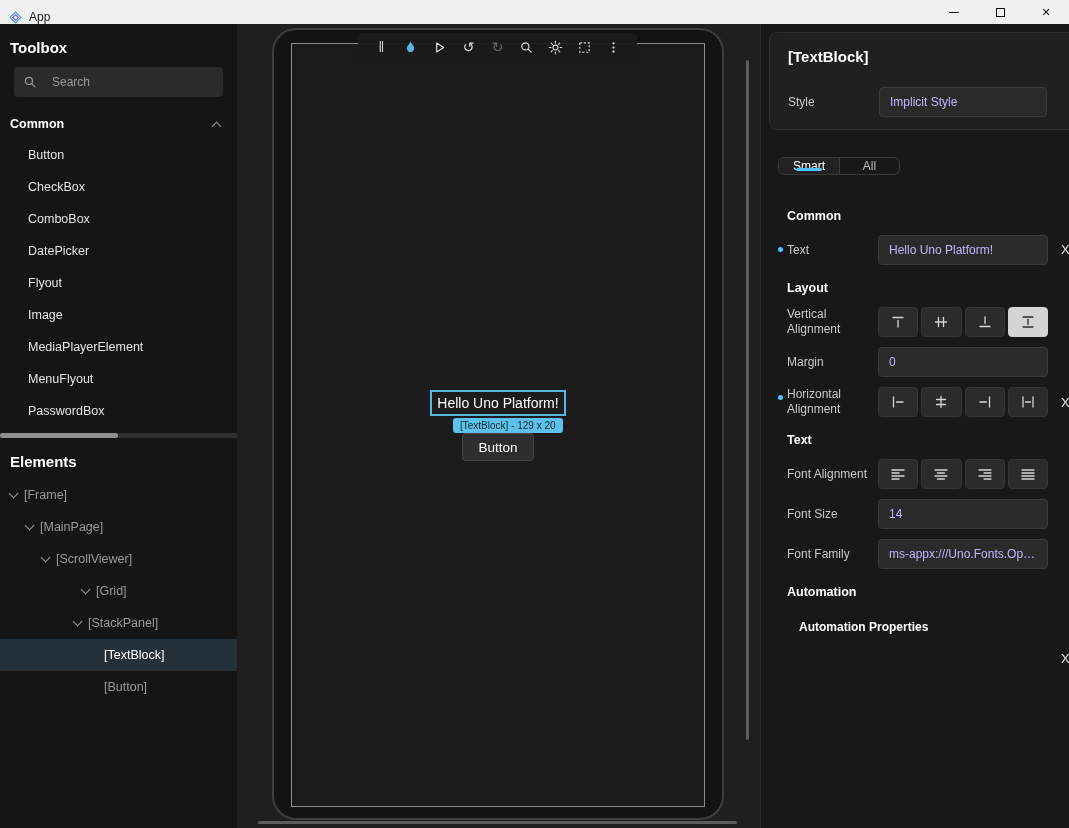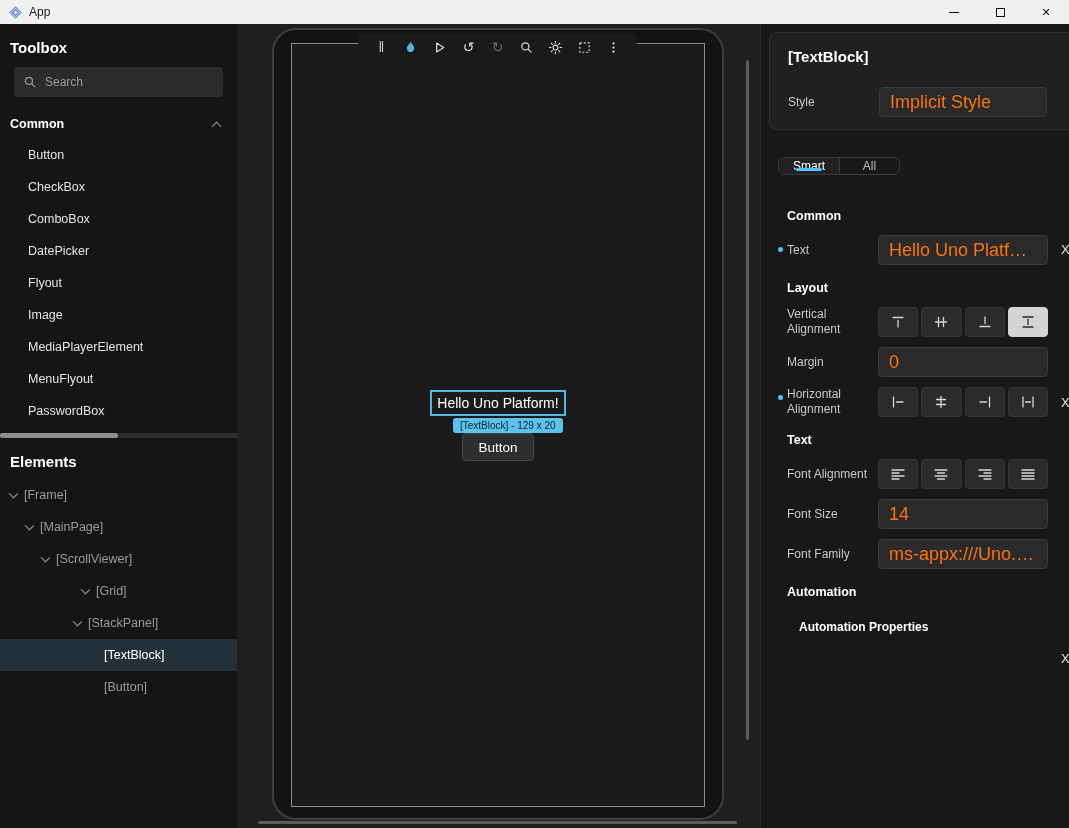--- a/index.html
+++ b/index.html
@@ -2,34 +2,34 @@
 <html><head>
 <meta charset="utf-8">
 <style>
   *{margin:0;padding:0;box-sizing:border-box}
   html,body{width:1069px;height:828px;overflow:hidden;background:#1f1f1f;
     font-family:"Liberation Sans",sans-serif}
   .app{position:relative;width:1069px;height:828px;overflow:hidden;background:#1f1f1f;color:#ddd}
 
   
   .titlebar{position:absolute;left:0;top:0;right:0;height:24px;background:#f0f0f0;
-    display:flex;align-items:center;color:#1a1a1a;z-index:50}
+    display:flex;align-items:flex-end;color:#1a1a1a;z-index:50}
   .titlebar .logo{margin-left:9px;display:flex;align-items:center}
   .titlebar .appname{margin-left:7px;font-size:12px}
   .wincontrols{position:absolute;right:0;top:0;height:24px;display:flex}
   .winbtn{width:46px;height:24px;display:flex;align-items:center;justify-content:center;
     font-size:11px;color:#111;cursor:default}
   .minline{width:10px;height:0;border-top:1px solid #111;display:block}
   .maxbox{width:9px;height:9px;border:1px solid #111;display:block}
 
   
   .sidebar{position:absolute;left:0;top:24px;width:237px;bottom:0;background:#151515}
   .panel-title{padding:15px 10px 9px 10px;font-size:15px;font-weight:700;color:#fff}
   .searchbox{margin:2px 14px 12px 14px;height:30px;background:#2b2b2b;border-radius:4px;
-    display:flex;align-items:center;padding:0 9px;gap:8px}
+    display:flex;align-items:center;padding:0 9px;gap:15px}
   .searchbox input{flex:1;background:transparent;border:none;outline:none;color:#cfcfcf;
     font-size:12px;font-family:"Liberation Sans",sans-serif}
   .searchbox input::placeholder{color:#9a9a9a}
   .secheader{height:30px;display:flex;align-items:center;justify-content:space-between;
     padding:0 17px 0 10px;font-size:12.5px;font-weight:700;color:#fff;margin-top:4px}
   .chev{display:inline-block;width:7px;height:7px;border-right:1.5px solid #9a9a9a;
     border-bottom:1.5px solid #9a9a9a;transform:rotate(45deg)}
   .chev.up{transform:rotate(-135deg);margin-top:4px}
   .titem{height:32px;line-height:32px;padding-left:28px;font-size:12.5px;color:#e4e4e4;cursor:default}
   .hscroll-side{margin-top:6px;height:5px;background:#2e2e2e;position:relative}
@@ -63,22 +63,22 @@
   .vscroll{position:absolute;left:509px;top:36px;width:3px;height:680px;background:#5c5c5c;border-radius:2px}
   .hscroll{position:absolute;left:21px;top:797px;width:479px;height:3px;background:#5c5c5c;border-radius:2px}
 
   
   .props{position:absolute;left:760px;top:24px;right:0;bottom:0;background:#181818;border-left:1px solid #2c2c2c}
   .pheader{position:absolute;left:8px;top:8px;right:0;height:98px;background:#202020;
     border:1px solid #2e2e2e;border-right:none;border-radius:8px 0 0 8px}
   .pheader .ptitle{position:absolute;left:18px;top:15px;font-size:15px;font-weight:700;color:#fff}
   .pheader .stylelabel{position:absolute;left:18px;top:62px;font-size:12px;color:#c9c9c9}
   .pheader .styleinput{position:absolute;left:109px;top:54px;width:168px;height:30px}
-  .pinput{background:#2a2a2a;border:1px solid #3a3a3a;border-radius:4px;color:#f97316;
-    font-size:18px;padding:8px 10px;width:100%;height:100%;font-family:"Liberation Sans",sans-serif;
+  .pinput{background:#2a2a2a;border:1px solid #3a3a3a;border-radius:4px;color:#c4b5fd;
+    font-size:12px;padding:8px 10px;width:100%;height:100%;font-family:"Liberation Sans",sans-serif;
     outline:none;text-overflow:ellipsis;white-space:nowrap;overflow:hidden}
   .tabs{position:absolute;left:17px;top:133px;width:122px;height:18px;border:1px solid #3a3a3a;
     border-radius:6px;display:flex;overflow:hidden}
   .tab{width:60px;height:100%;display:flex;align-items:center;justify-content:center;
     font-size:12px;color:#bdbdbd;position:relative;cursor:default;background:transparent;border:none;
     font-family:"Liberation Sans",sans-serif}
   .tab + .tab{border-left:1px solid #3a3a3a}
   .tab.active{color:#fff;background:#222}
   .tab.active .underline{position:absolute;left:50%;transform:translateX(-50%);bottom:3px;
     width:26px;height:3px;background:#4cc2ff;border-radius:2px}

